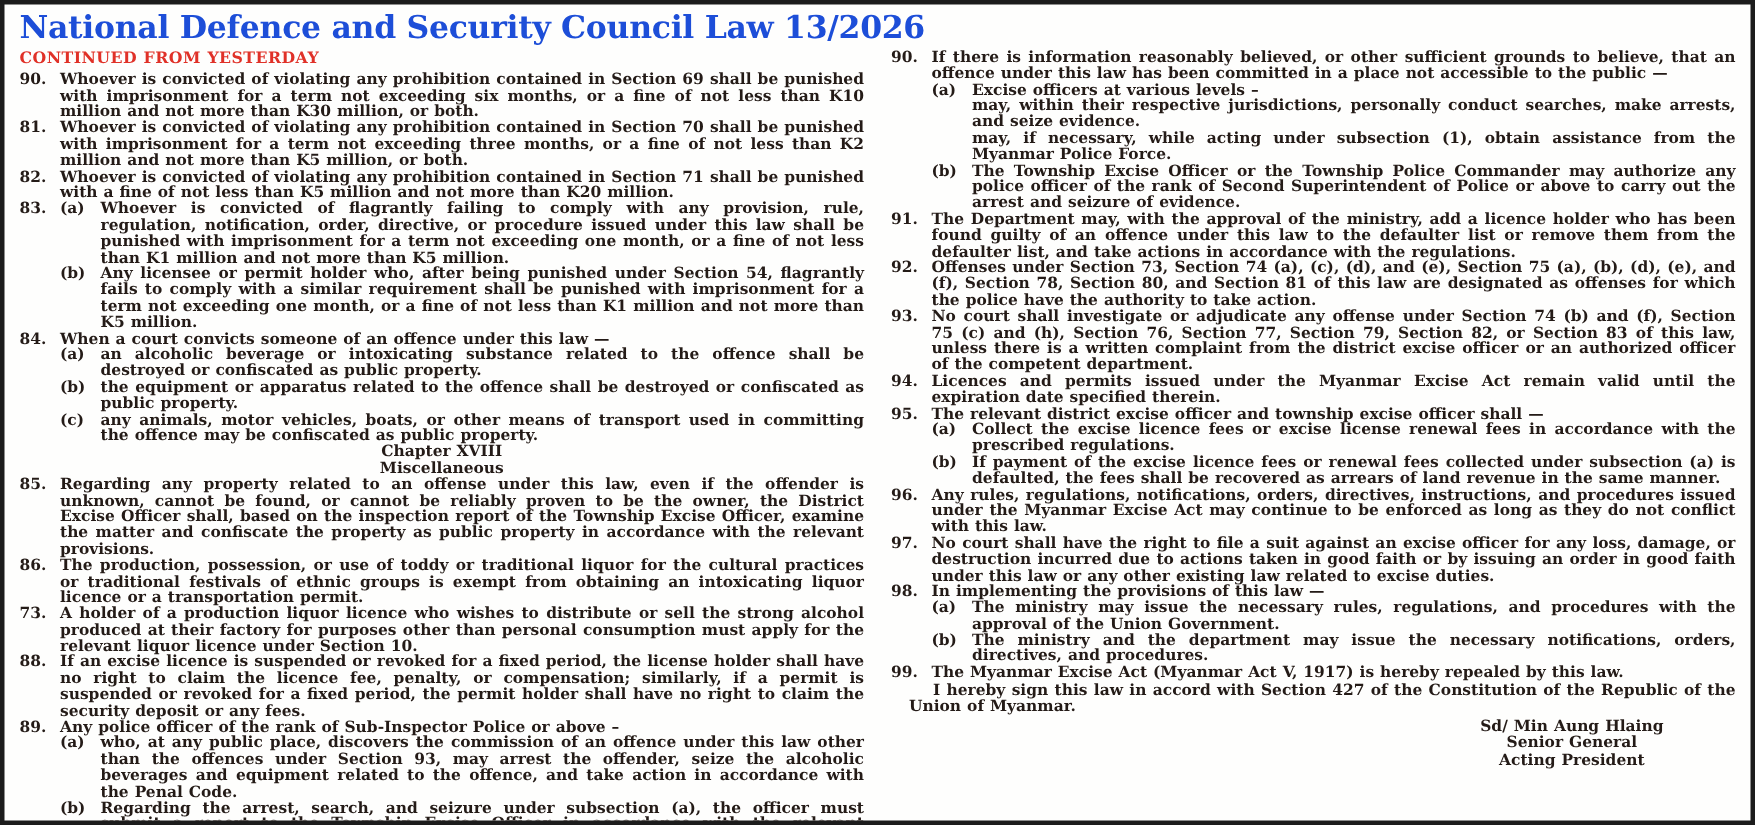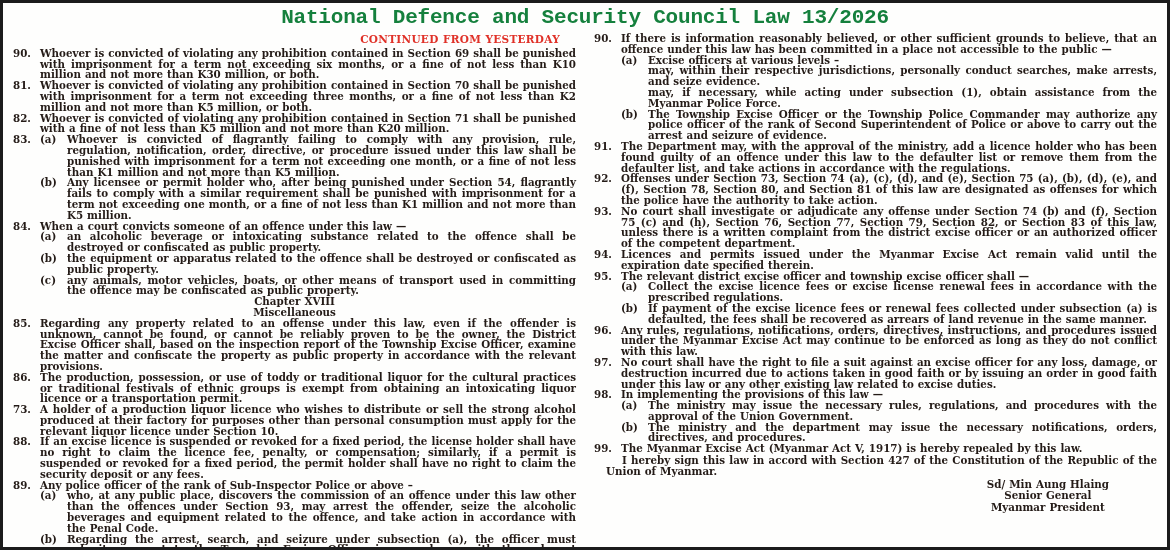--- a/index.html
+++ b/index.html
@@ -8,33 +8,32 @@
   body {
     width:1170px; height:550px; background:#ffffff;
     font-family:"DejaVu Serif","Liberation Serif",serif;
   }
   .page {
     position:absolute; left:0; top:0; width:1170px; height:550px;
     border:3px solid #1c1c1c; background:#fefefdf7;
     padding:2px 10px 4px; overflow:hidden;
   }
   .title {
-    text-align:center; font-weight:bold; color:#15803d;
+    text-align:left; font-weight:bold; color:#1d4ed8;
     font-size:21px; line-height:24px; letter-spacing:-0.2px;
     margin:1px 0 3px;
-    font-family:Liberation Mono, monospace;
   }
   .cols { display:flex; gap:18px; color:var(--ink); }
   .col {
     flex:1 1 0; font-size:10.3px; line-height:10.8px;
     font-weight:bold; text-align:justify; word-spacing:0.4px;
   }
   .continued {
     color:var(--red); font-size:10.5px; letter-spacing:0.3px;
-    margin:1px 16px 3px; text-align:right;
+    margin:1px 0 3px; text-align:left;
   }
   .item { display:flex; }
   .num { flex:0 0 27px; }
   .ibody { flex:1 1 auto; min-width:0; }
   .sub { display:flex; }
   .slabel { flex:0 0 27px; }
   .stext { flex:1 1 auto; min-width:0; }
   .chapter { text-align:center; }
   .closing { text-indent:16px; margin-top:1px;margin-left:12px; }
   .signature {
@@ -226,18 +225,18 @@
       <div class="item">
         <span class="num">99.</span>
         <div class="ibody">The Myanmar Excise Act (Myanmar Act V, 1917) is hereby repealed by this law.</div>
       </div>
 
       <div class="closing">I hereby sign this law in accord with Section 427 of the Constitution of the Republic of the Union of Myanmar.</div>
 
       <div class="signature">
         <div>Sd/ Min Aung Hlaing</div>
         <div>Senior General</div>
-        <div>Myanmar President</div>
+        <div>Acting President</div>
       </div>
     </div>
 
   </div>
 </div>
 
 </body></html>

